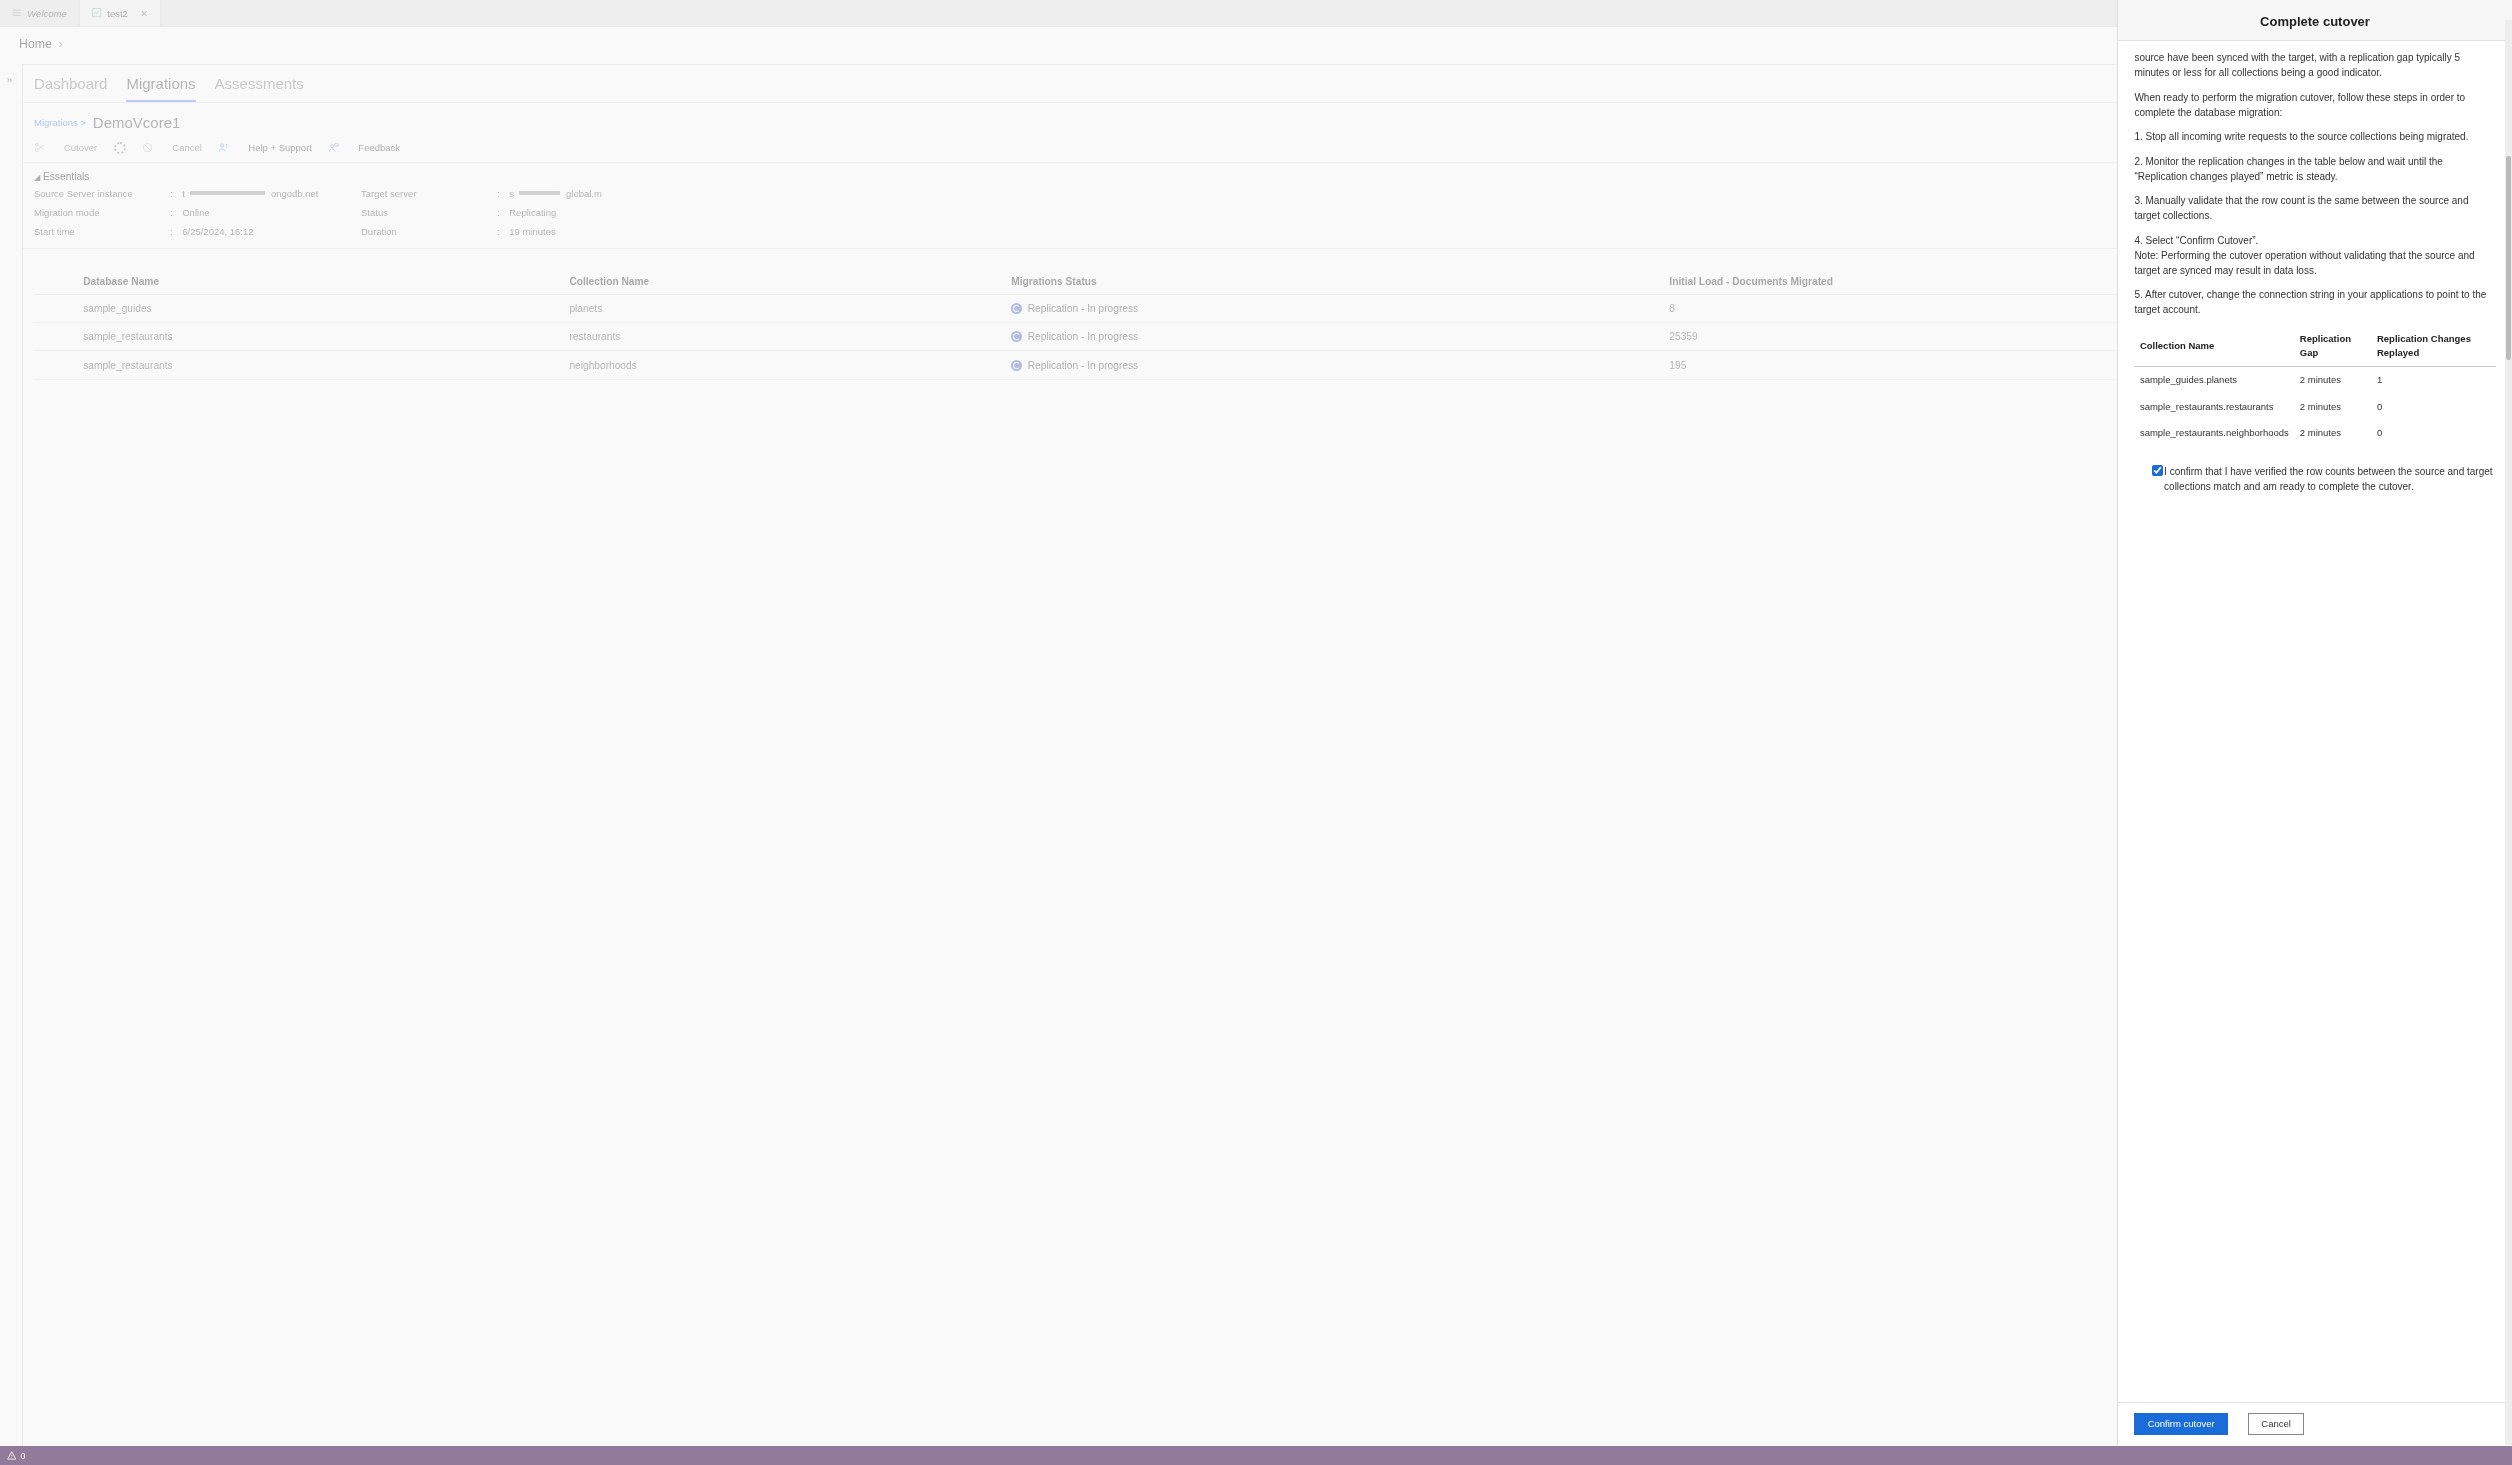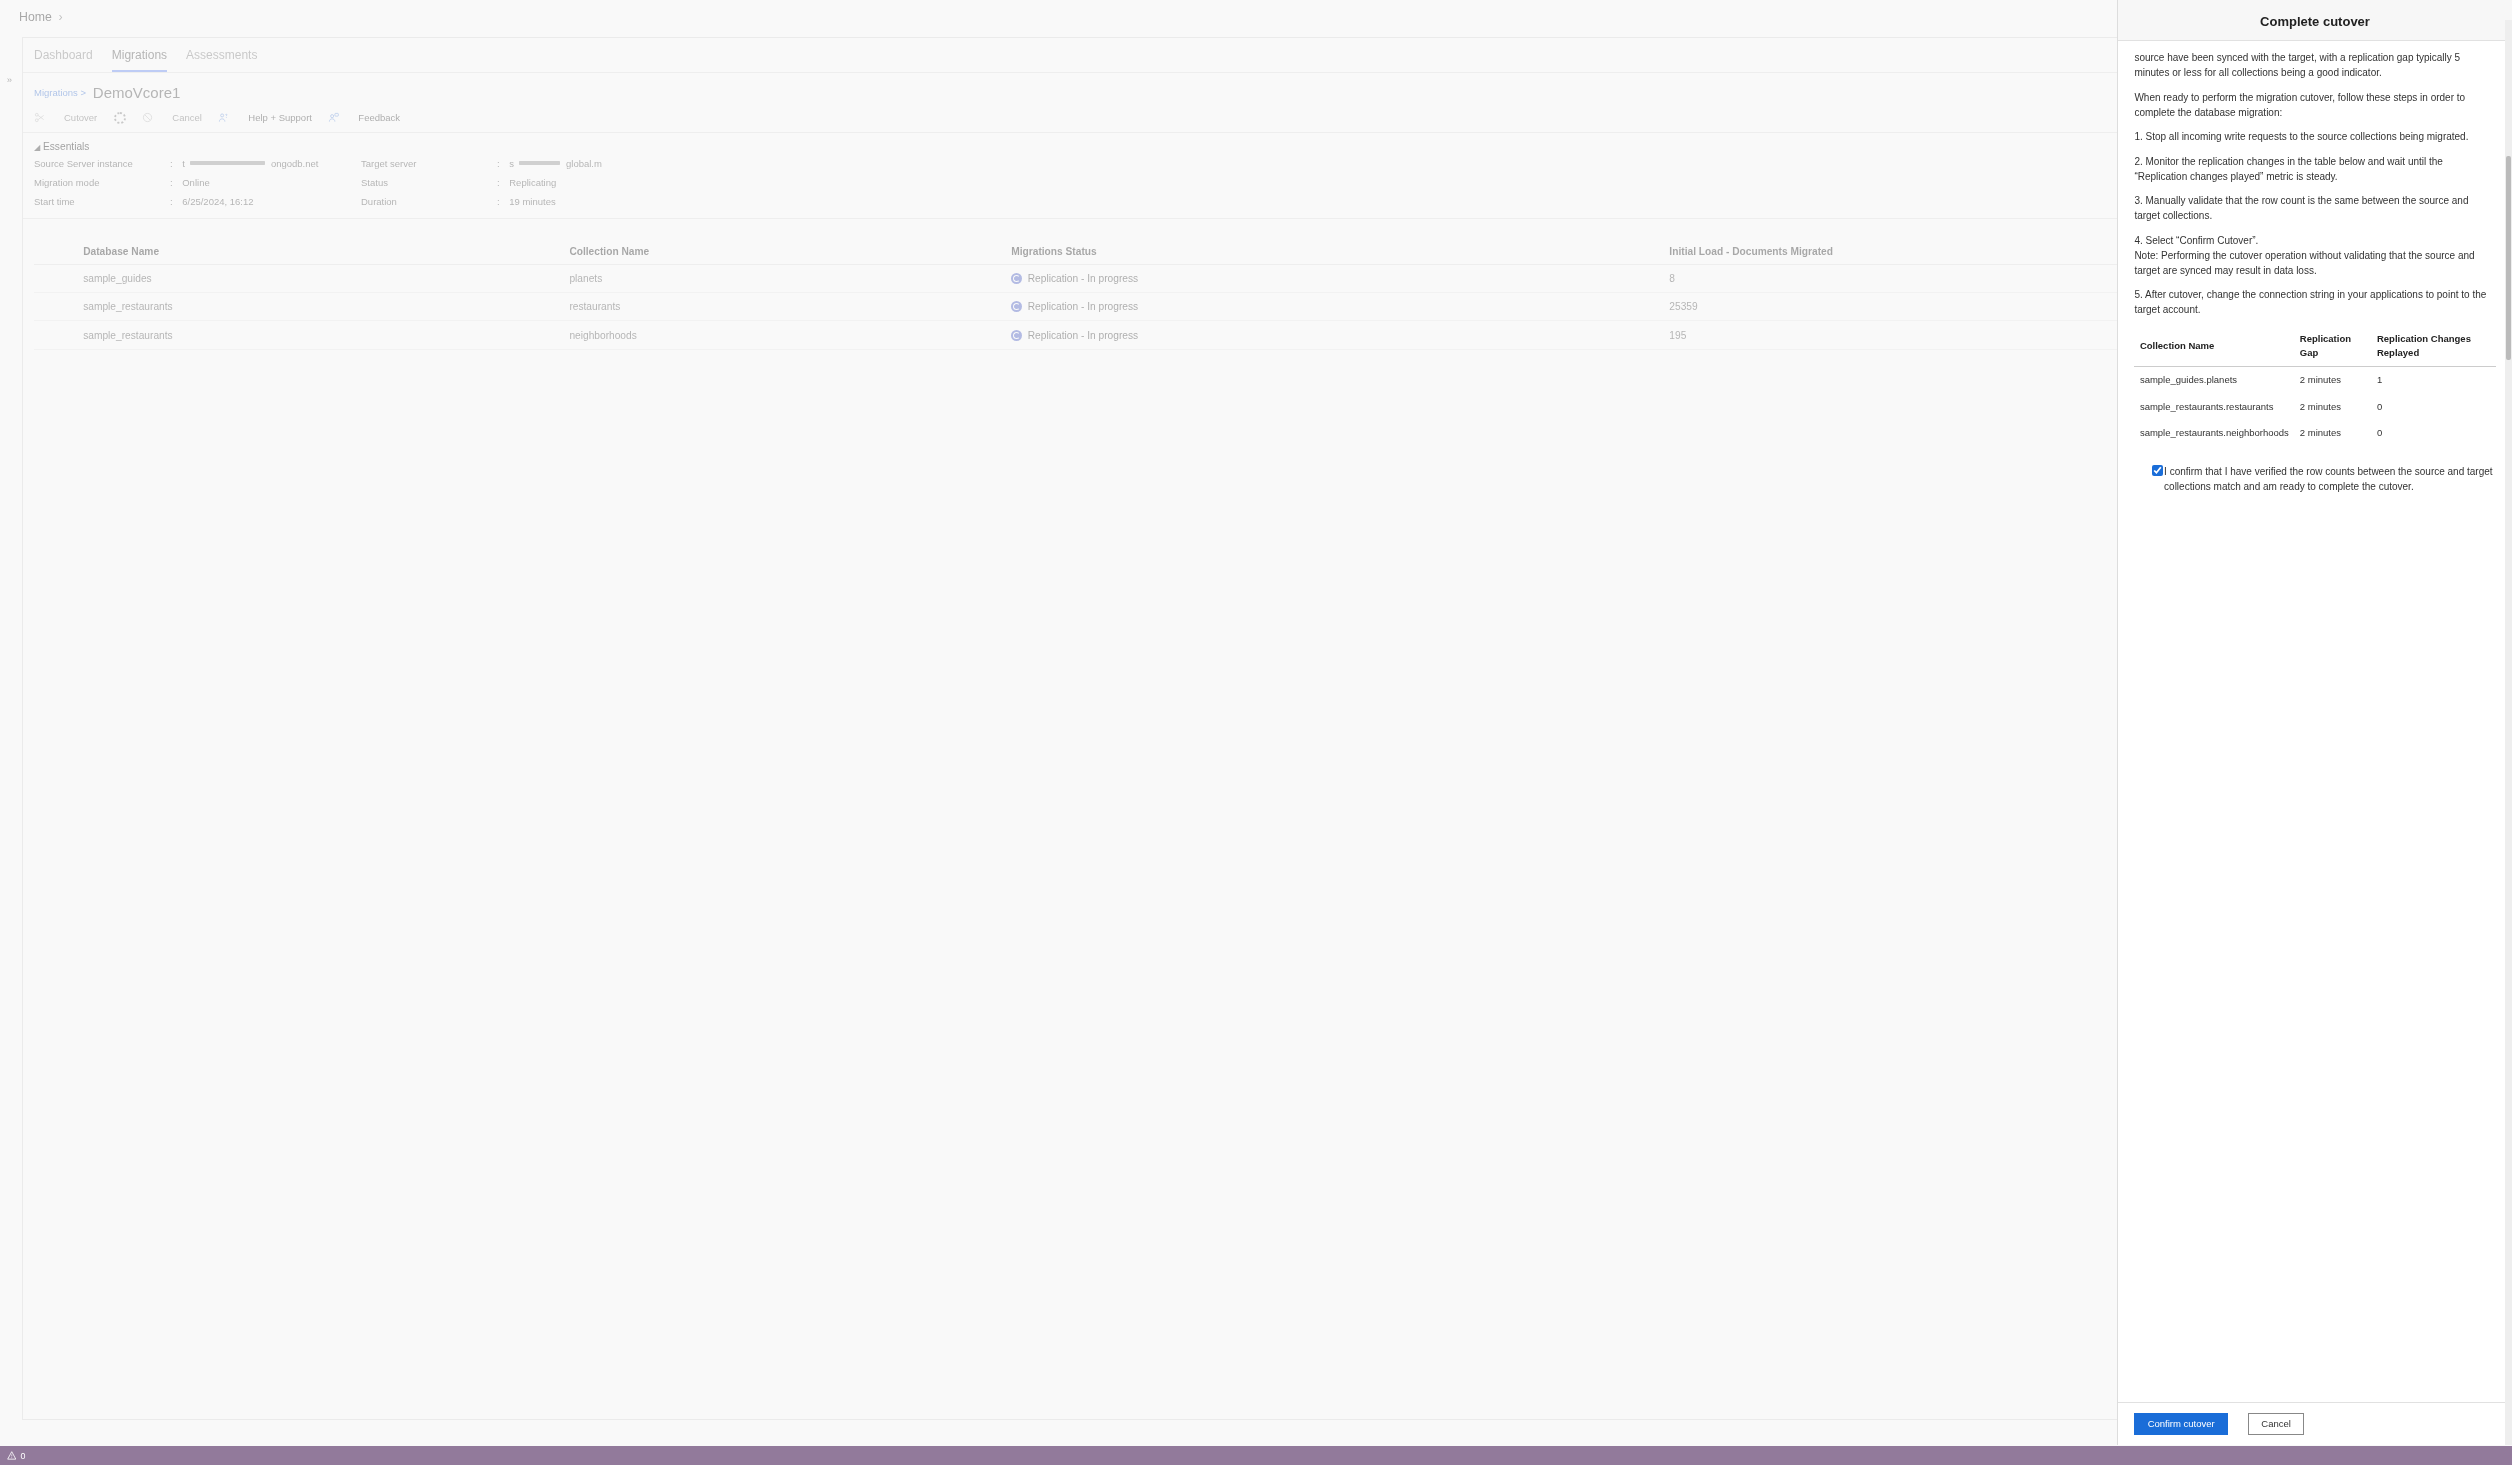--- a/index.html
+++ b/index.html
@@ -13,21 +13,21 @@
   .tab .tabicon{width:9.5px;height:9.5px;display:inline-block;}
   .tab .close{font-style:normal;color:#777;margin-left:6.8px;font-size:9.5px;}
   
   .bc{padding:9.5px 19px 0 19px;color:#333;font-size:12.3px;display:flex;align-items:center;gap:6.8px;}
   .bc .chev{color:#777;}
   
   .expand{position:absolute;left:6.8px;top:74px;color:#555;font-size:9.5px;}
   
   .panel{margin:13.6px 12.3px 0 22px;border:0.7px solid #ddd;background:#fff;height:calc(100% - 82px);display:flex;flex-direction:column;}
   .navtabs{display:flex;gap:19px;padding:9.5px 11px 0 11px;border-bottom:0.7px solid #e4e4e4;}
-  .navtab{color:#888;font-size:12px;padding-bottom:8.2px;}
+  .navtab{color:#888;font-size:15px;padding-bottom:8.2px;}
   .navtab.active{color:#555;border-bottom:2px solid #6d8ff5;}
   .subbc{display:flex;align-items:center;gap:6.8px;padding:11px 11px 4.1px 11px;}
   .subbc a{color:#4a7dd6;font-size:9.5px;}
   .subbc .name{color:#555;font-size:15px;font-weight:400;}
   .toolbar{display:flex;align-items:center;gap:16.4px;padding:6.8px 11px 5.5px 11px;color:#555;}
   .tbtn{display:flex;align-items:center;gap:19px;color:#777;}
   .tbtn.enabled{color:#444;}
   .tbtn .ic{width:11px;height:11px;display:inline-block;}
   .spinner{width:12.3px;height:12.3px;position:relative;}
   .spinner::before{content:"";position:absolute;inset:0;border:2px dotted #888;border-radius:50%;}
@@ -68,20 +68,40 @@
   .flyout-scrollbar{position:absolute;top:20.4px;right:0;bottom:20.4px;width:6.8px;background:#eee;}
   .flyout-scrollbar .thumb{position:absolute;left:0.7px;right:0.7px;top:136px;height:204px;background:#bbb;border-radius:2px;}
   
   svg{display:block}
 </style>
 </head>
 <body>
 
 <div class="app">
 
+  <div class="tabstrip">
+    <div class="tab">
+      <span class="tabicon">
+        <svg width="9.5" height="9.5" viewBox="0 0 14 14">
+            <path d="M1 3h12M1 7h12M1 11h12" stroke="#999" stroke-width="1.4"></path>
+          </svg>
+      </span>
+      <span>Welcome</span>
+    </div>
+    <div class="tab active">
+      <span class="tabicon">
+        <svg width="9.5" height="9.5" viewBox="0 0 14 14">
+            <rect x="1" y="1" width="12" height="12" fill="none" stroke="#5fa88f"></rect>
+            <path d="M3 9l2-3 2 2 3-4" stroke="#5fa88f" fill="none"></path>
+          </svg>
+      </span>
+      <span>test2</span>
+      <span class="close">✕</span>
+    </div>
+  </div>
 
   <div class="bc">
     <span>Home</span>
     <span class="chev">›</span>
   </div>
 
   <span class="expand">»</span>
 
   <div class="panel">
     <div class="navtabs">

